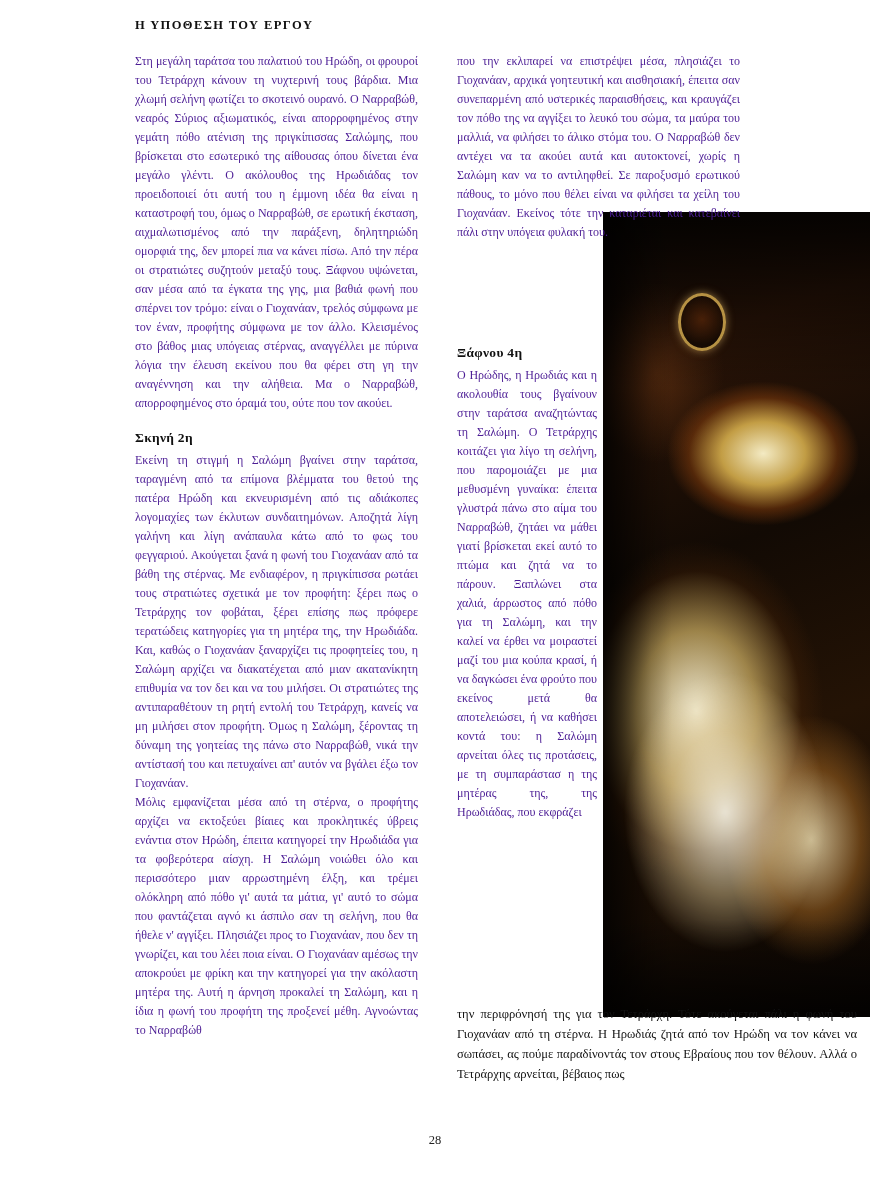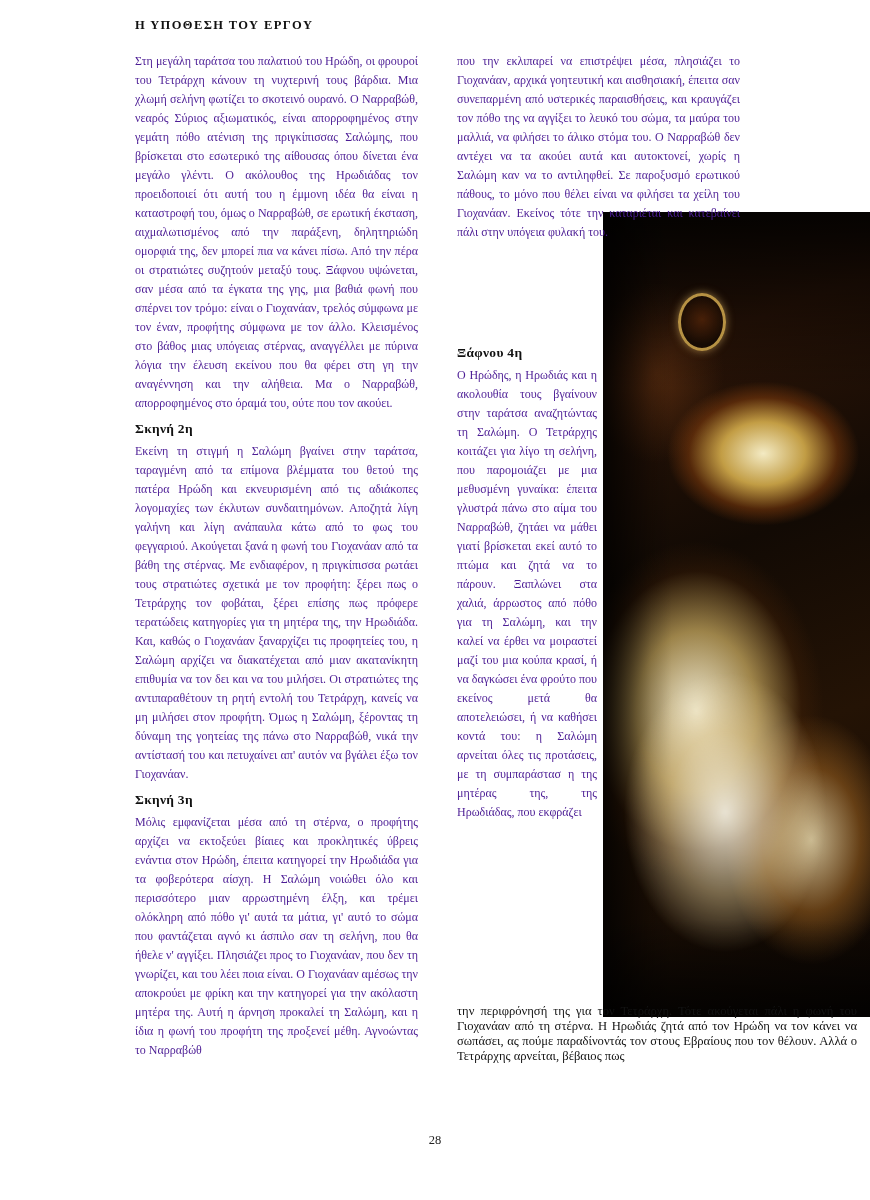--- a/index.html
+++ b/index.html
@@ -36,21 +36,21 @@
   }
 
   .scene-title {
     font-family: "Liberation Serif", serif;
     font-weight: bold;
     font-size: 13.5px;
     color: #111;
     margin: 0 0 5px 0;
     letter-spacing: 0.3px;
   }
-  .scene-title.spaced { margin-top: 8px; }
+  .scene-title.spaced { margin-top: 17px; }
 
   p.body {
     margin: 0 0 0 0;
     font-size: 12px;
     line-height: 19px;
     text-align: justify;
     text-justify: inter-word;
     hyphens: none;
     color: #4c1d95;
   }
@@ -121,21 +121,21 @@
     color: #222;
     font-family: "Liberation Serif", serif;
   }
 
   .footer-text {
     position: absolute;
     left: 457px;
     top: 1000px;
     width: 400px;
     font-size: 12.6px;
-    line-height: 15px;
+    line-height: 20px;
     text-align: justify;
     color: #131313;
   }
 </style>
 </head>
 <body>
 
 <div class="page">
 
   <div class="content">
@@ -150,21 +150,20 @@
     <div class="sheen"></div>
     <div class="bottom-fade"></div>
   </div>
 
   <div style="position:absolute; left:135px; top:52px; width:283px;">
     <p class="body">Στη μεγάλη ταράτσα του παλατιού του Ηρώδη, οι φρουροί του Τετράρχη κάνουν τη νυχτερινή τους βάρδια. Μια χλωμή σελήνη φωτίζει το σκοτεινό ουρανό. Ο Ναρραβώθ, νεαρός Σύριος αξιωματικός, είναι απορροφημένος στην γεμάτη πόθο ατένιση της πριγκίπισσας Σαλώμης, που βρίσκεται στο εσωτερικό της αίθουσας όπου δίνεται ένα μεγάλο γλέντι. Ο ακόλουθος της Ηρωδιάδας τον προειδοποιεί ότι αυτή του η έμμονη ιδέα θα είναι η καταστροφή του, όμως ο Ναρραβώθ, σε ερωτική έκσταση, αιχμαλωτισμένος από την παράξενη, δηλητηριώδη ομορφιά της, δεν μπορεί πια να κάνει πίσω. Από την πέρα οι στρατιώτες συζητούν μεταξύ τους. Ξάφνου υψώνεται, σαν μέσα από τα έγκατα της γης, μια βαθιά φωνή που σπέρνει τον τρόμο: είναι ο Γιοχανάαν, τρελός σύμφωνα με τον έναν, προφήτης σύμφωνα με τον άλλο. Κλεισμένος στο βάθος μιας υπόγειας στέρνας, αναγγέλλει με πύρινα λόγια την έλευση εκείνου που θα φέρει στη γη την αναγέννηση και την αλήθεια. Μα ο Ναρραβώθ, απορροφημένος στο όραμά του, ούτε που τον ακούει.</p>
 
     <div class="scene-title spaced">Σκηνή 2η</div>
     <p class="body">Εκείνη τη στιγμή η Σαλώμη βγαίνει στην ταράτσα, ταραγμένη από τα επίμονα βλέμματα του θετού της πατέρα Ηρώδη και εκνευρισμένη από τις αδιάκοπες λογομαχίες των έκλυτων συνδαιτημόνων. Αποζητά λίγη γαλήνη και λίγη ανάπαυλα κάτω από το φως του φεγγαριού. Ακούγεται ξανά η φωνή του Γιοχανάαν από τα βάθη της στέρνας. Με ενδιαφέρον, η πριγκίπισσα ρωτάει τους στρατιώτες σχετικά με τον προφήτη: ξέρει πως ο Τετράρχης τον φοβάται, ξέρει επίσης πως πρόφερε τερατώδεις κατηγορίες για τη μητέρα της, την Ηρωδιάδα. Και, καθώς ο Γιοχανάαν ξαναρχίζει τις προφητείες του, η Σαλώμη αρχίζει να διακατέχεται από μιαν ακατανίκητη επιθυμία να τον δει και να του μιλήσει. Οι στρατιώτες της αντιπαραθέτουν τη ρητή εντολή του Τετράρχη, κανείς να μη μιλήσει στον προφήτη. Όμως η Σαλώμη, ξέροντας τη δύναμη της γοητείας της πάνω στο Ναρραβώθ, νικά την αντίστασή του και πετυχαίνει απ' αυτόν να βγάλει έξω τον Γιοχανάαν.</p>
 
-    <div class="scene-title spaced">Σκηνή 3η</div>
     <p class="body">Μόλις εμφανίζεται μέσα από τη στέρνα, ο προφήτης αρχίζει να εκτοξεύει βίαιες και προκλητικές ύβρεις ενάντια στον Ηρώδη, έπειτα κατηγορεί την Ηρωδιάδα για τα φοβερότερα αίσχη. Η Σαλώμη νοιώθει όλο και περισσότερο μιαν αρρωστημένη έλξη, και τρέμει ολόκληρη από πόθο γι' αυτά τα μάτια, γι' αυτό το σώμα που φαντάζεται αγνό κι άσπιλο σαν τη σελήνη, που θα ήθελε ν' αγγίξει. Πλησιάζει προς το Γιοχανάαν, που δεν τη γνωρίζει, και του λέει ποια είναι. Ο Γιοχανάαν αμέσως την αποκρούει με φρίκη και την κατηγορεί για την ακόλαστη μητέρα της. Αυτή η άρνηση προκαλεί τη Σαλώμη, και η ίδια η φωνή του προφήτη της προξενεί μέθη. Αγνοώντας το Ναρραβώθ</p>
   </div>
 
   <div style="position:absolute; left:457px; top:52px; width:283px;">
     <p class="body">που την εκλιπαρεί να επιστρέψει μέσα, πλησιάζει το Γιοχανάαν, αρχικά γοητευτική και αισθησιακή, έπειτα σαν συνεπαρμένη από υστερικές παραισθήσεις, και κραυγάζει τον πόθο της να αγγίξει το λευκό του σώμα, τα μαύρα του μαλλιά, να φιλήσει το άλικο στόμα του. Ο Ναρραβώθ δεν αντέχει να τα ακούει αυτά και αυτοκτονεί, χωρίς η Σαλώμη καν να το αντιληφθεί. Σε παροξυσμό ερωτικού πάθους, το μόνο που θέλει είναι να φιλήσει τα χείλη του Γιοχανάαν. Εκείνος τότε την καταριέται και κατεβαίνει πάλι στην υπόγεια φυλακή του.</p>
   </div>
 
   <div style="position:absolute; left:457px; top:345px; width:140px;">
     <div class="scene-title">Ξάφνου 4η</div>
     <p class="body">Ο Ηρώδης, η Ηρωδιάς και η ακολουθία τους βγαίνουν στην ταράτσα αναζητώντας τη Σαλώμη. Ο Τετράρχης κοιτάζει για λίγο τη σελήνη, που παρομοιάζει με μια μεθυσμένη γυναίκα: έπειτα γλυστρά πάνω στο αίμα του Ναρραβώθ, ζητάει να μάθει γιατί βρίσκεται εκεί αυτό το πτώμα και ζητά να το πάρουν. Ξαπλώνει στα χαλιά, άρρωστος από πόθο για τη Σαλώμη, και την καλεί να έρθει να μοιραστεί μαζί του μια κούπα κρασί, ή να δαγκώσει ένα φρούτο που εκείνος μετά θα αποτελειώσει, ή να καθήσει κοντά του: η Σαλώμη αρνείται όλες τις προτάσεις, με τη συμπαράστασ η της μητέρας της, της Ηρωδιάδας, που εκφράζει</p>

